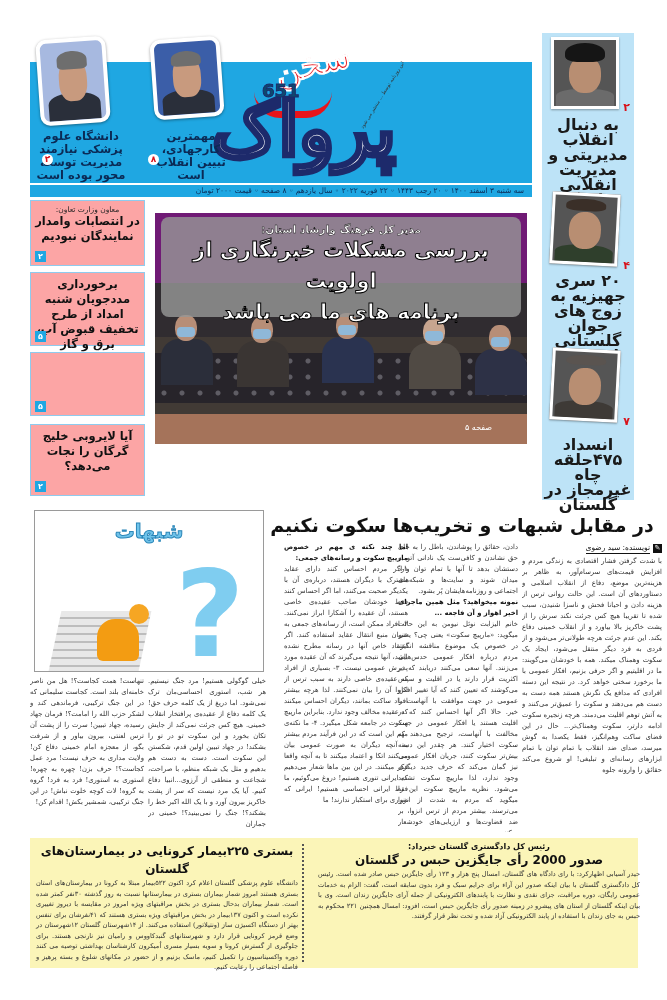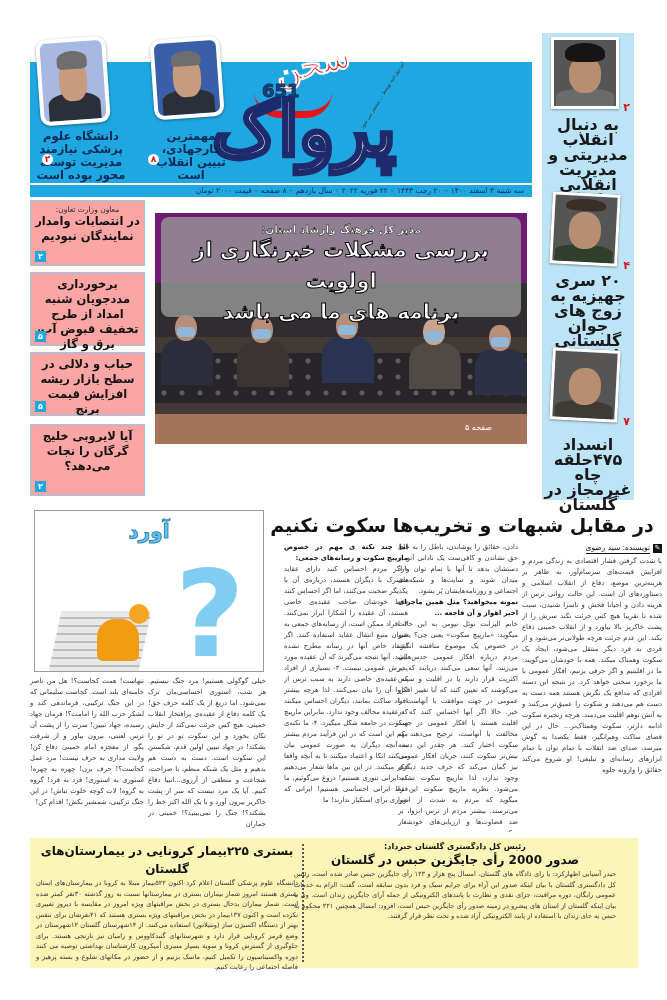--- a/index.html
+++ b/index.html
@@ -86,21 +86,21 @@
   .thinker-body { position: absolute; left: 62px; top: 108px; width: 42px; height: 42px; border-radius: 18px 18px 6px 6px; background: #f39c12; }
   .bench { position: absolute; left: 20px; top: 100px; width: 90px; height: 60px;
     background: repeating-linear-gradient(180deg, #e8e8e8 0 6px, #bdbdbd 6px 8px); transform: skewX(-12deg); }
 
   
   .yellow { left: 30px; top: 838px; width: 608px; height: 130px; background: #fbf5b8; }
   .y-divider { left: 302px; top: 844px; width: 0; height: 118px; border-left: 2px dotted #555; }
   .y-kicker { text-align: center; font-size: 8px; font-weight: bold; color: #111; }
   .y-title { text-align: center; font-size: 12px; font-weight: bold; color: #111; line-height: 18px; }
   .y-text { font-family: "DejaVu Serif", serif; font-size: 6.6px; line-height: 10.5px; color: #333; text-align: justify; }
-  .y-right { left: 294px; top: 842px; width: 322px; }
+  .y-right { left: 318px; top: 842px; width: 322px; }
   .y-left { left: 36px; top: 842px; width: 262px; }
 </style>
 </head>
 <body>
 
 <div class="abs mast-band"></div>
 
 <div class="abs logo-wrap">
   <span class="logo-tagline">این روزنامه توسط ... منتشر می شود</span>
   <span class="logo-sokhan">سخن</span>
@@ -156,21 +156,20 @@
   <div class="l-box" style="top:2px; height:66px;">
     <div class="l-kicker">معاون وزارت تعاون:</div>
     <div class="l-title">در انتصابات وامدار نمایندگان نبودیم</div>
     <span class="l-num">۲</span>
   </div>
   <div class="l-box" style="top:74px; height:74px;">
     <div class="l-title">برخورداری مددجویان شنبه امداد از طرح تخفیف قبوض آب، برق و گاز</div>
     <span class="l-num">۵</span>
   </div>
   <div class="l-box" style="top:154px; height:64px;">
-    <div class="l-title">حباب و دلالی در سطح بازار ریشه افزایش قیمت برنج</div>
     <span class="l-num">۵</span>
   </div>
   <div class="l-box" style="top:226px; height:72px;">
     <div class="l-title">آیا لایروبی خلیج گرگان را نجات می‌دهد؟</div>
     <span class="l-num">۲</span>
   </div>
 </div>
 
 <div class="abs main-photo">
   <div class="stage-under"></div>
@@ -226,21 +225,21 @@
   <p>۱-اگر مردم احساس کنند دارای عقاید مشترک با دیگران هستند، درباره‌ی آن با یکدیگر صحبت می‌کنند، اما اگر احساس کنند فقط خودشان صاحب عقیده‌ی خاصی هستند، آن عقیده را آشکارا ابراز نمی‌کنند. ۲- افراد ممکن است، از رسانه‌های جمعی به عنوان منبع انتقال عقاید استفاده کنند. اگر اعتقاد خاص آنها در رسانه مطرح نشده باشد، آنها نتیجه می‌گیرند که آن عقیده مورد پذیرش عمومی نیست. ۳- بسیاری از افراد که عقیده‌ی خاصی دارند به سبب ترس از انزوا آن را بیان نمی‌کنند. لذا هرچه بیشتر افراد ساکت بمانند، دیگران احساس میکنند که عقیده مخالف وجود ندارد. بنابراین مارپیچ سکوت در جامعه شکل میگیرد. ۴- ما نکته‌ی مهم این است که در این فرآیند مردم بیشتر به آنچه دیگران به صورت عمومی بیان می‌کنند اتکا و اعتماد میکنند تا به آنچه واقعا فکر میکنند. در این بین ماها شعار می‌دهیم که ایرانی تنوری هستیم! دروغ می‌گوئیم، ما فقط ایرانی احساسی هستیم! ایرانی که ضرری برای استکبار ندارند! ما</p>
 </div>
 <div class="abs art-col col-d">
   <p>خیلی گوگولی هستیم! مرد جنگ نیستیم. هر شب، استوری احساسی‌مان ترک نمی‌شود. اما دریغ از یک کلمه حرف حق! یک کلمه دفاع از عقیده‌ی پرافتخار انقلاب خمینی. هیچ کس جرئت نمی‌کند از جایش تکان بخورد و این سکوت تو در تو را بشکند! در جهاد تبیین اولین قدم، شکستن این سکوت است. دست به دست هم بدهیم و مثل یک شبکه منظم، با صراحت، شجاعت و منطقی از آرزوی...انبیا دفاع کنیم. آیا یک مرد نیست که سر از پشت خاکریز بیرون آورد و با یک الله اکبر خط را بشکند؟! جنگ را نمی‌بینید؟! خمینی در جماران</p>
 </div>
 <div class="abs art-col col-e">
   <p>تنهاست! همت کجاست؟! هل من ناصر خامنه‌ای بلند است. کجاست سلیمانی که در این جنگ ترکیبی، فرماندهی کند و لشکر حزب الله را امامت؟! فرمان جهاد رسیده، جهاد تبیین! سرت را از پشت آن ترس لعنتی، بیرون بیاور و از شرفت بگو، از معجزه امام خمینی دفاع کن! ولایت مداری به حرف نیست! مرد عمل کجاست؟! حرف بزن! چهره به چهره! استوری به استوری! فرد به فرد! گروه به گروه! لات کوچه خلوت نباش! در این جنگ ترکیبی، شمشیر بکش! اقدام کن!</p>
 </div>
 
 <div class="abs shob-box">
-  <div class="shob-title">آورد</div>
+  <div class="shob-title">شبهات</div>
   <div class="bench"></div>
   <div class="thinker-body"></div>
   <div class="thinker-head"></div>
   <div class="qmark">?</div>
 </div>
 
 <div class="abs yellow"></div>
 <div class="abs y-divider"></div>
 
 <div class="abs y-right">

